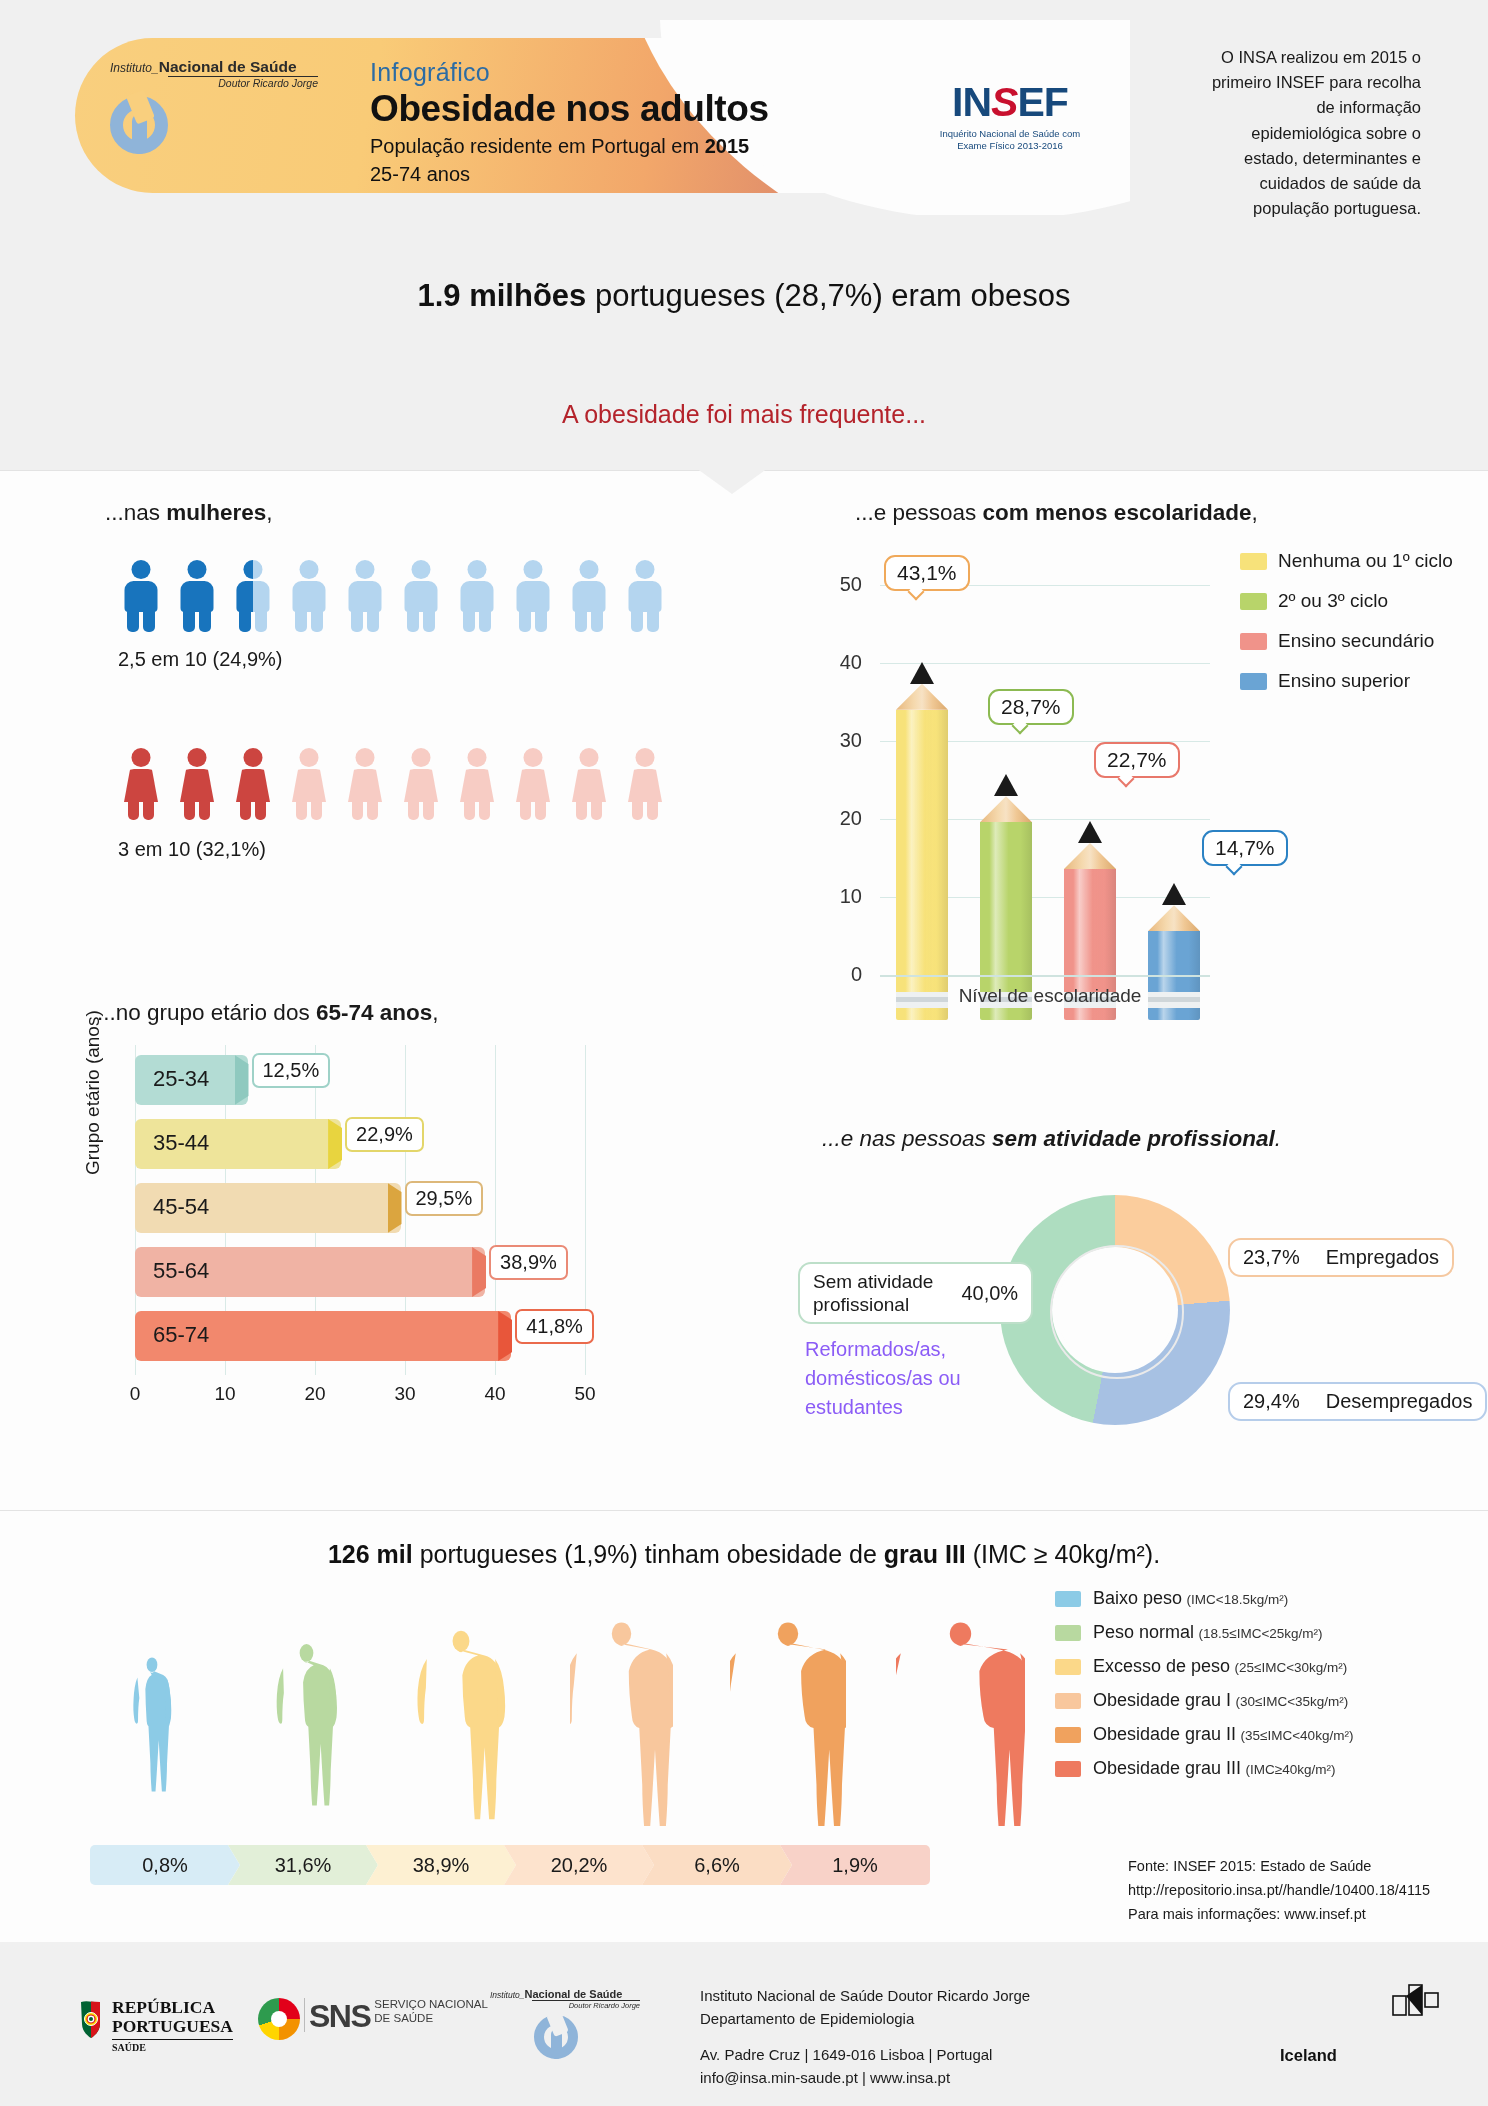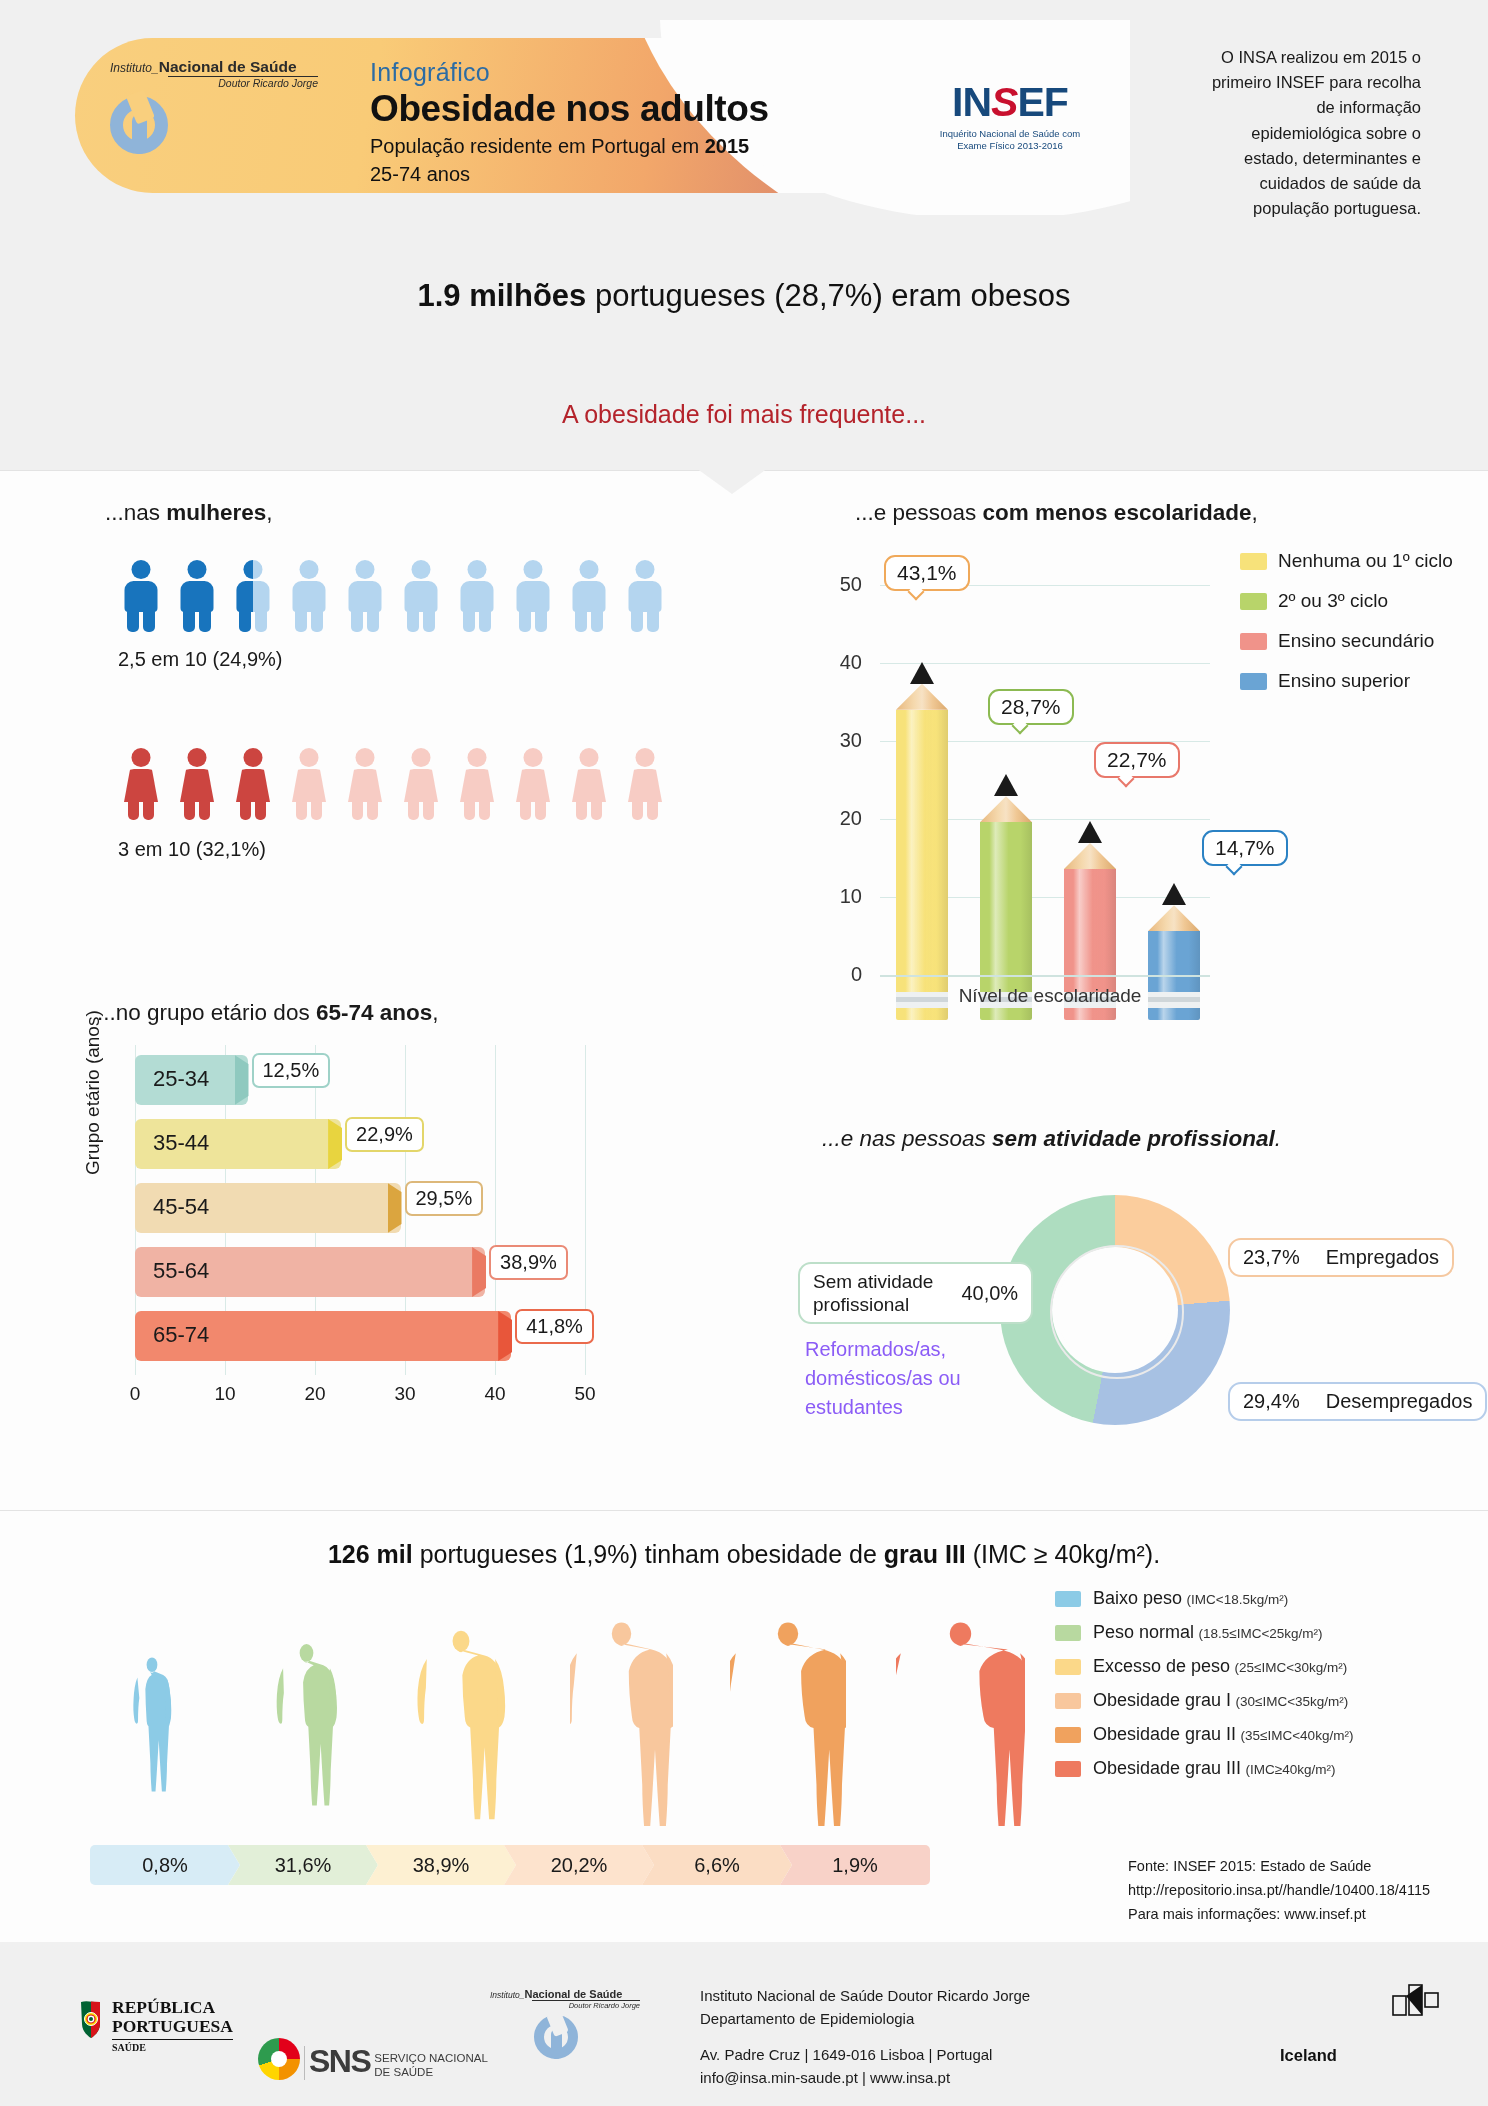--- a/index.html
+++ b/index.html
@@ -177,21 +177,21 @@
   #source{position:absolute;left:1128px;top:1855px;width:340px;font-size:14.5px;
      color:#1a1a1a;line-height:1.65;}
 
   
   #rp-logo{position:absolute;left:78px;top:1998px;width:160px;}
   #rp-shield{position:absolute;left:0;top:2px;width:26px;height:40px;}
   #rp-txt{position:absolute;left:34px;top:0;}
   #rp-txt .a{font-family:"Liberation Serif",serif;font-weight:bold;font-size:17.5px;line-height:1.08;color:#111;}
   #rp-txt .b{font-family:"Liberation Serif",serif;font-weight:bold;font-size:10px;color:#111;
      border-top:1.6px solid #111;margin-top:3px;padding-top:2px;}
-  #sns-logo{position:absolute;left:258px;top:1998px;display:flex;align-items:flex-end;gap:4px;margin-top:40px;}
+  #sns-logo{position:absolute;left:258px;top:1998px;display:flex;align-items:flex-start;gap:4px;}
   #sns-mark{width:42px;height:42px;border-radius:50%;
      background:conic-gradient(#e2001a 0 25%,#f39200 25% 50%,#ffd500 50% 70%,#2e9b4e 70% 100%);
      position:relative;}
   #sns-mark:after{content:"";position:absolute;left:13px;top:13px;width:16px;height:16px;
      border-radius:50%;background:#fff;}
   #sns-div{width:1px;height:34px;background:#bbb;}
   #sns-word{font-size:32px;font-weight:bold;color:#3c3c3c;letter-spacing:-1.5px;}
   #sns-sub{font-size:11.5px;color:#3c3c3c;line-height:1.2;}
   #insa-foot{position:absolute;left:490px;top:1988px;width:180px;}
   #insa-foot .f1{font-size:8.5px;font-style:italic;color:#2b2b2b;}

